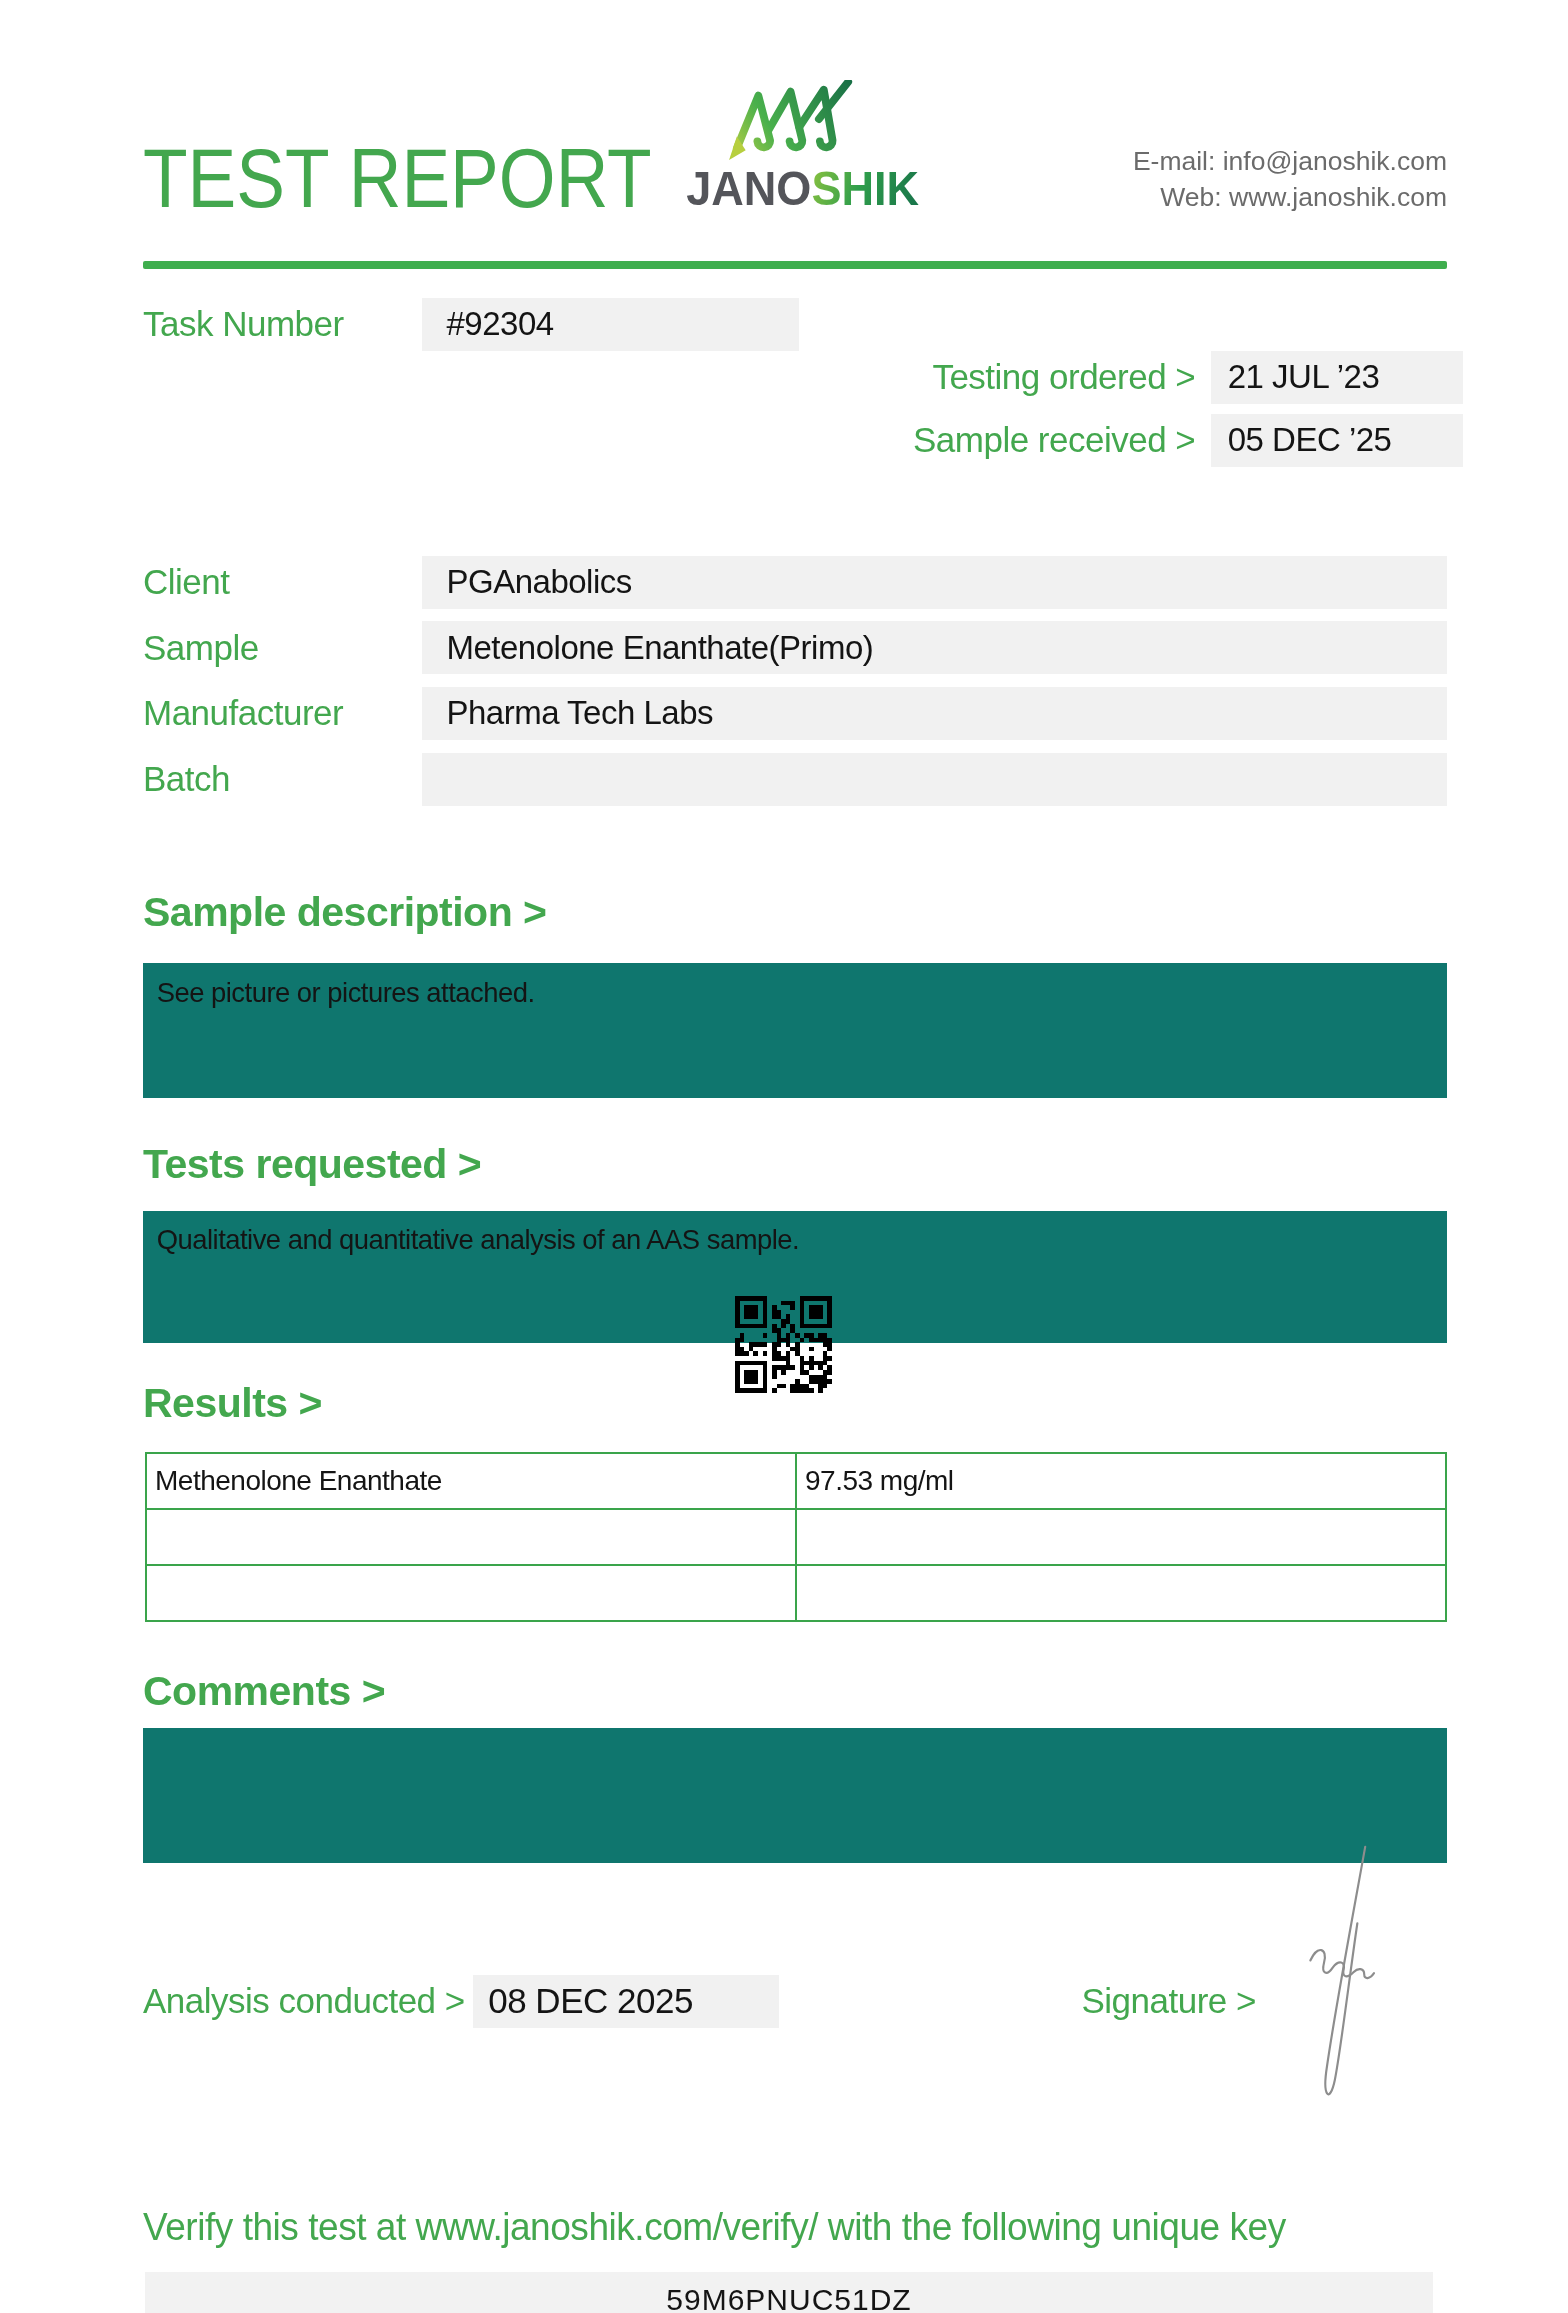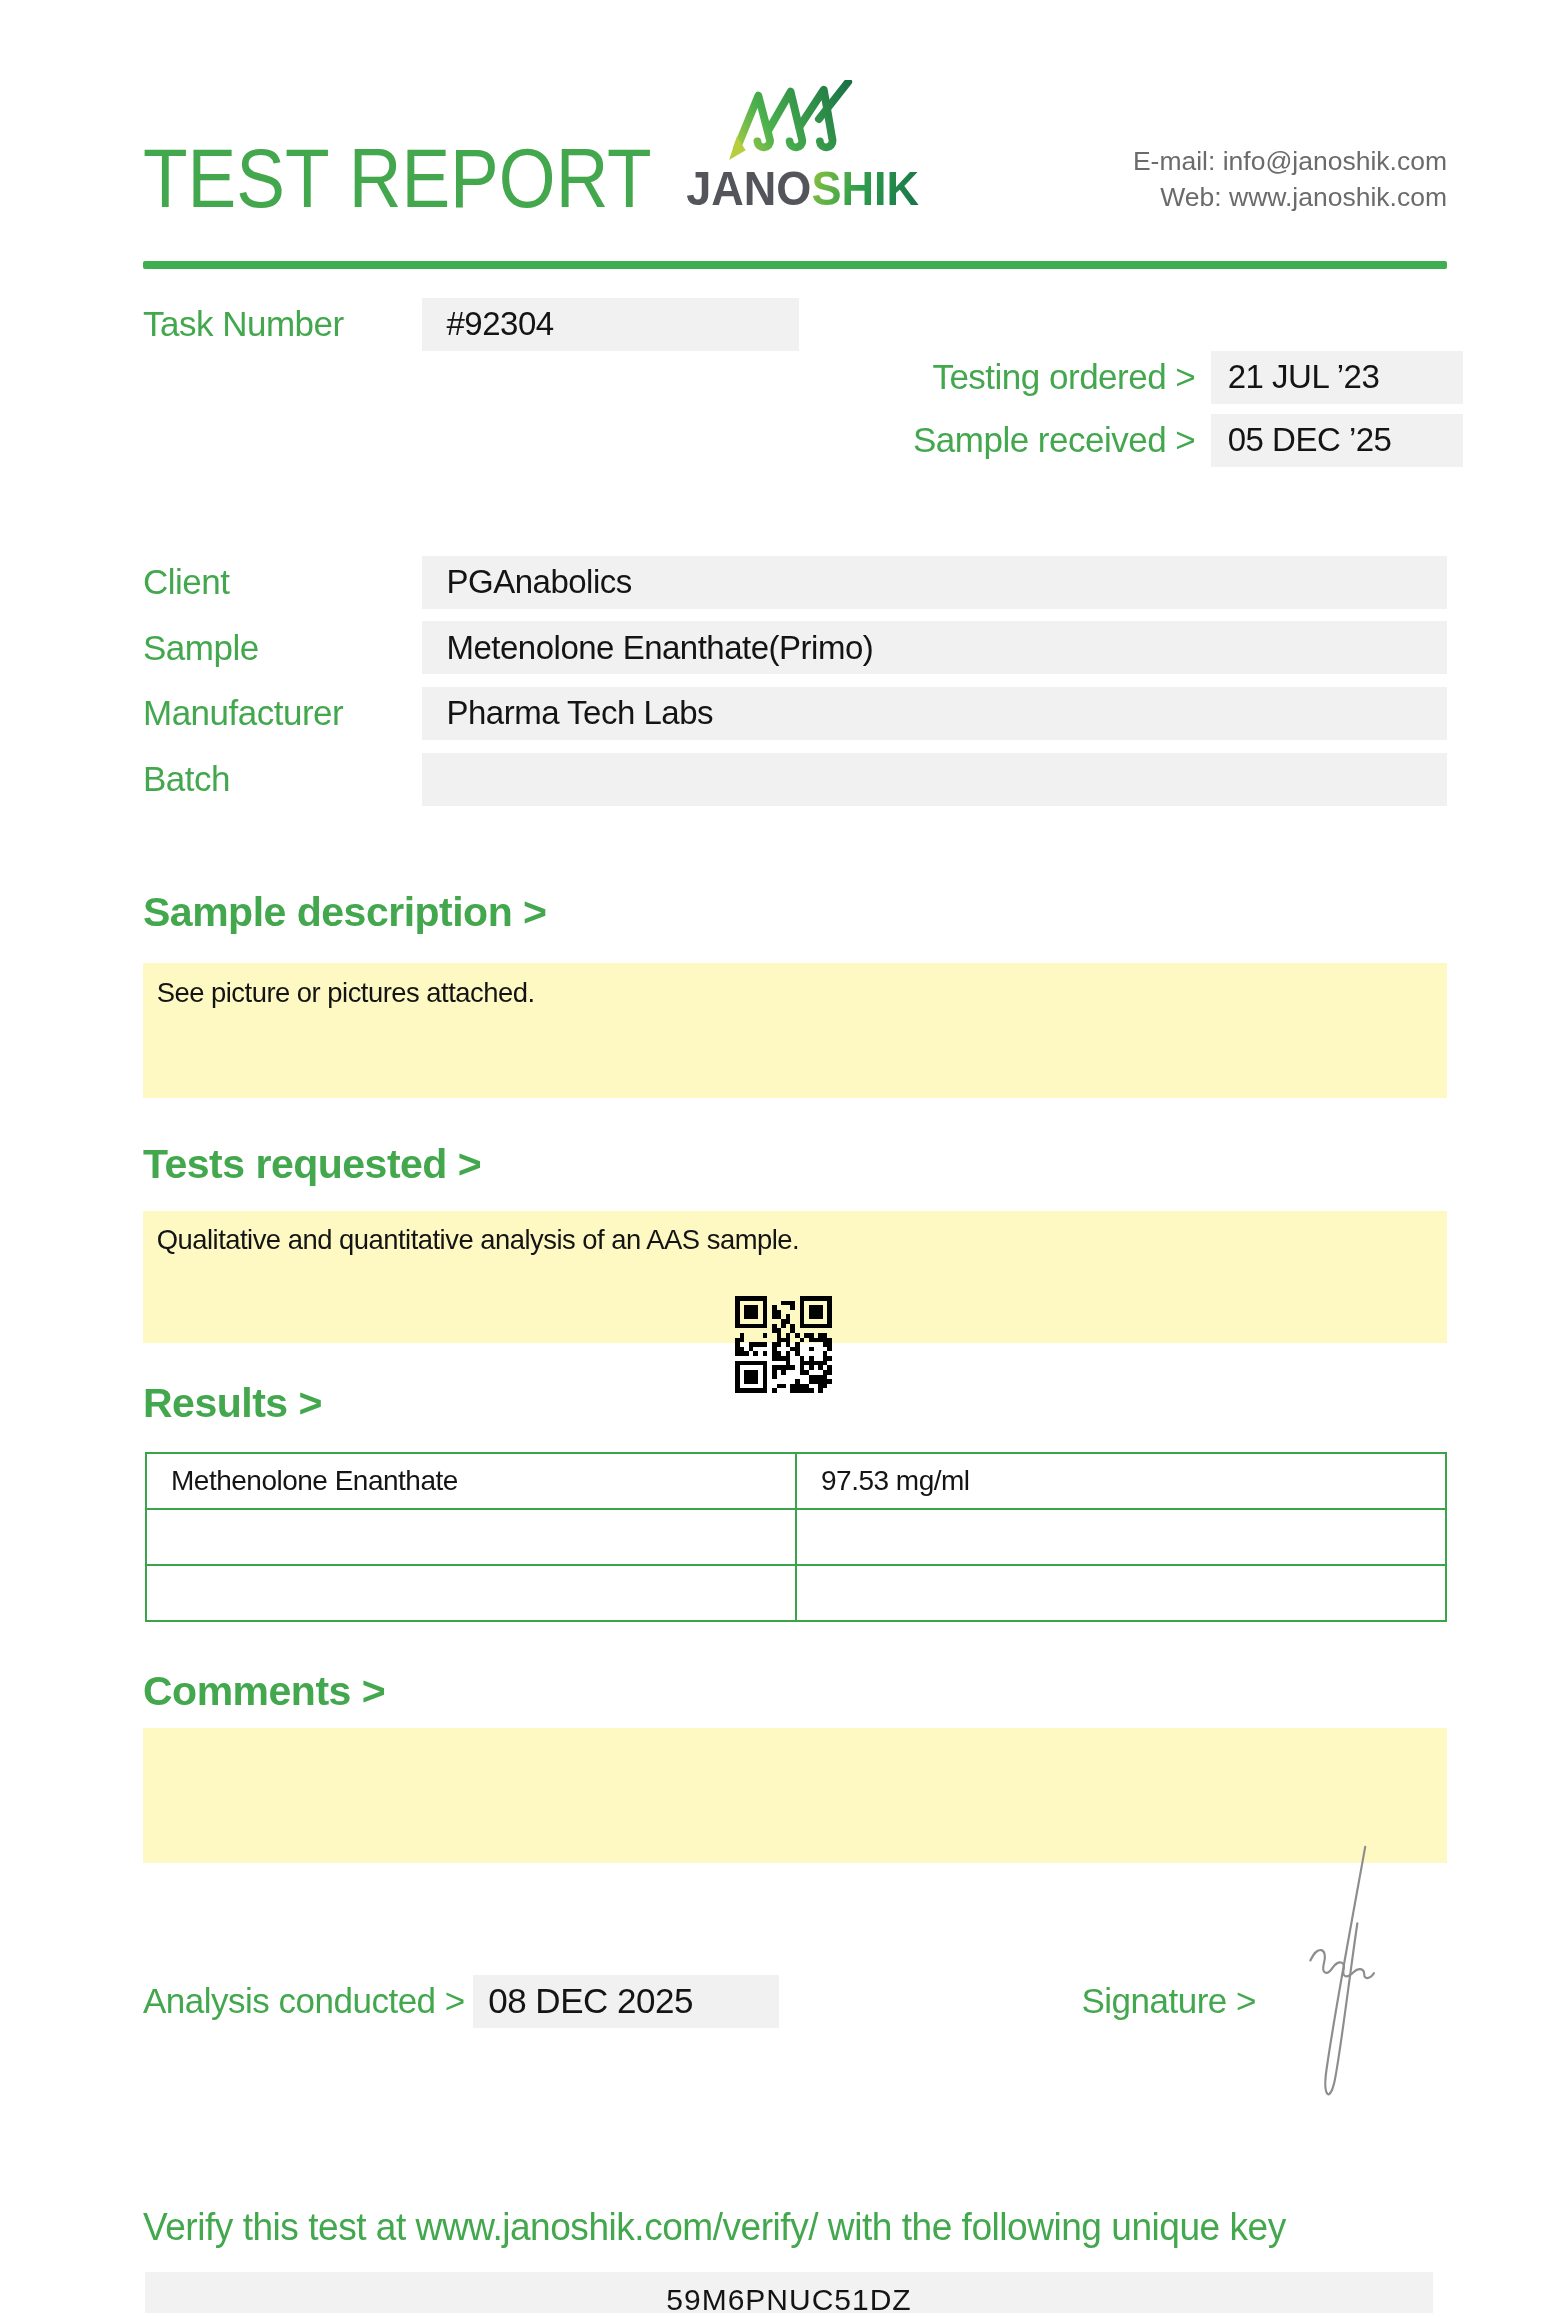--- a/index.html
+++ b/index.html
@@ -54,39 +54,39 @@
   
   .details { margin-top:89px; display:grid; grid-template-columns:279px 1fr; row-gap:12.7px; align-items:center; }
   .detail-field { width:100%; padding-left:24.5px; }
 
   
   .sec-heading {
     color:#43a74e; font-size:41px; letter-spacing:-0.5px; line-height:47px; font-weight:700;
   }
   .h-sd { margin-top:83px; }
   .box {
-    background:#fef9c3; width:100%;
+    background:#0f766e; width:100%;
     padding:13.7px 19.6px 0 13.7px;
     font-size:27.4px; letter-spacing:-0.5px; color:#141414;
   }
   .box-sd { margin-top:27.4px; height:135px; }
   .h-tr { margin-top:43px; }
   .box-tr { margin-top:22.5px; height:132px; }
   .h-res { margin-top:37px; }
 
   .qr { position:absolute; left:735px; top:1296px; width:97px; height:97px; }
 
   table.results {
     margin-top:25.5px; margin-left:2px;
     width:1302px; border-collapse:collapse; table-layout:fixed;
   }
   table.results td {
     border:2.9px solid #3aa44b; height:56px;
     font-size:28px; letter-spacing:-0.5px; color:#141414;
-    padding-left:24px; background:#ffffff; vertical-align:middle;
+    padding-left:8px; background:#ffffff; vertical-align:middle;
   }
   .h-com { margin-top:46px; }
   .box-com { margin-top:12.7px; height:135px; }
 
   
   .footer-row { margin-top:112px; display:flex; align-items:center; height:53px; }
   .analysis-field { width:306px; padding-left:15.7px; margin-left:7.8px; font-size:35px; }
   .sig-label { margin-left:auto; margin-right:191px; }
   .signature { position:absolute; left:1267px; top:1841px; }
 

